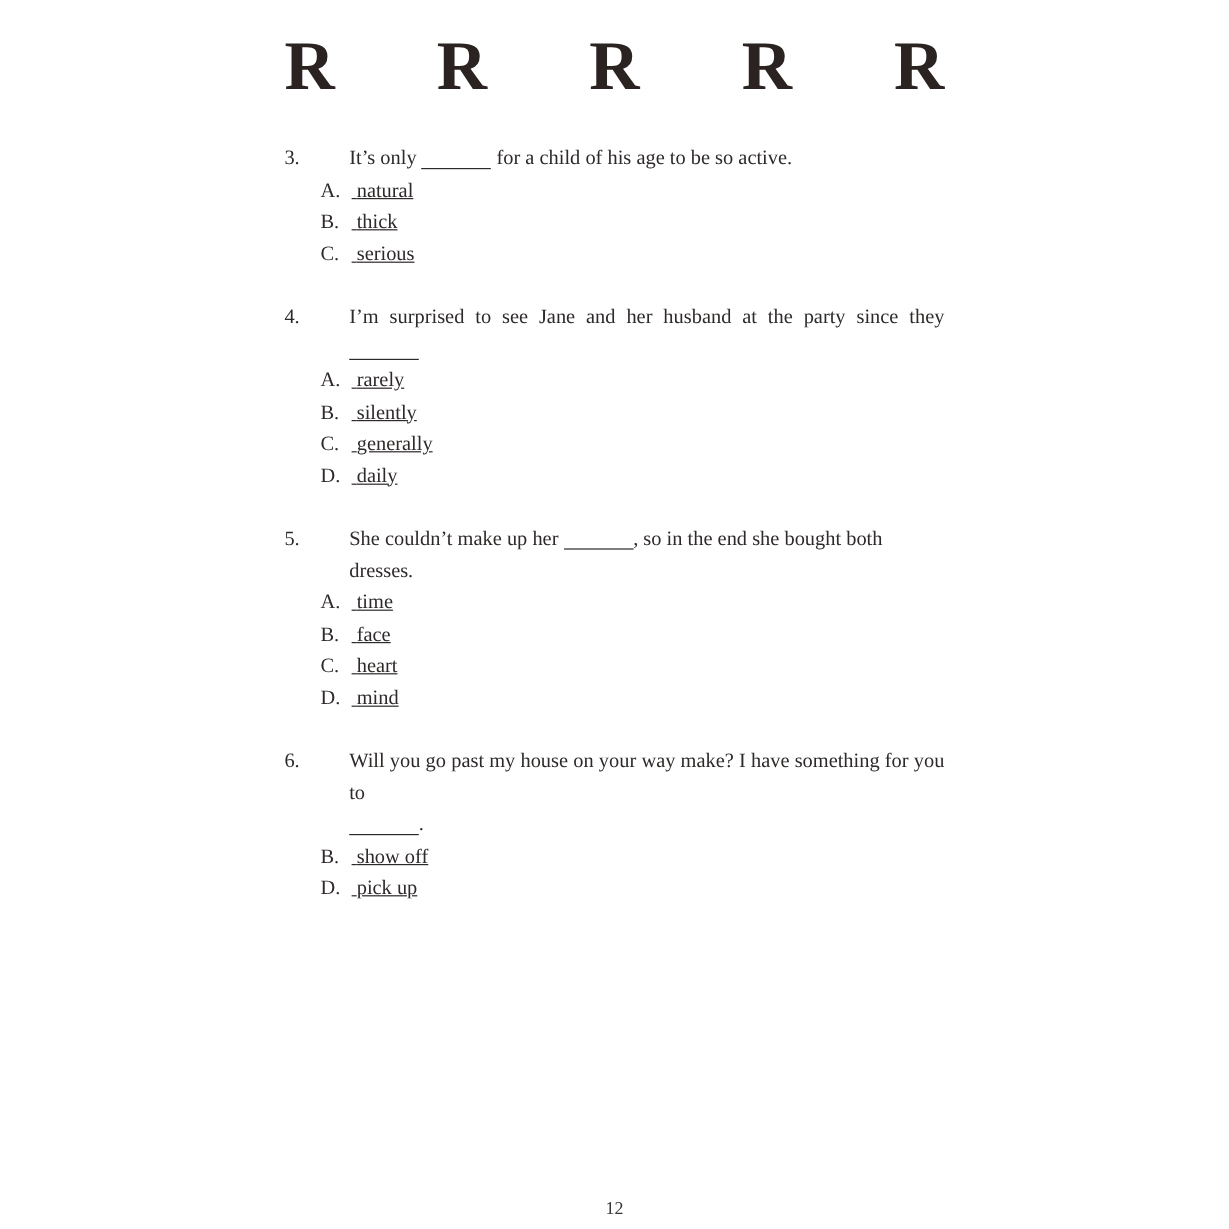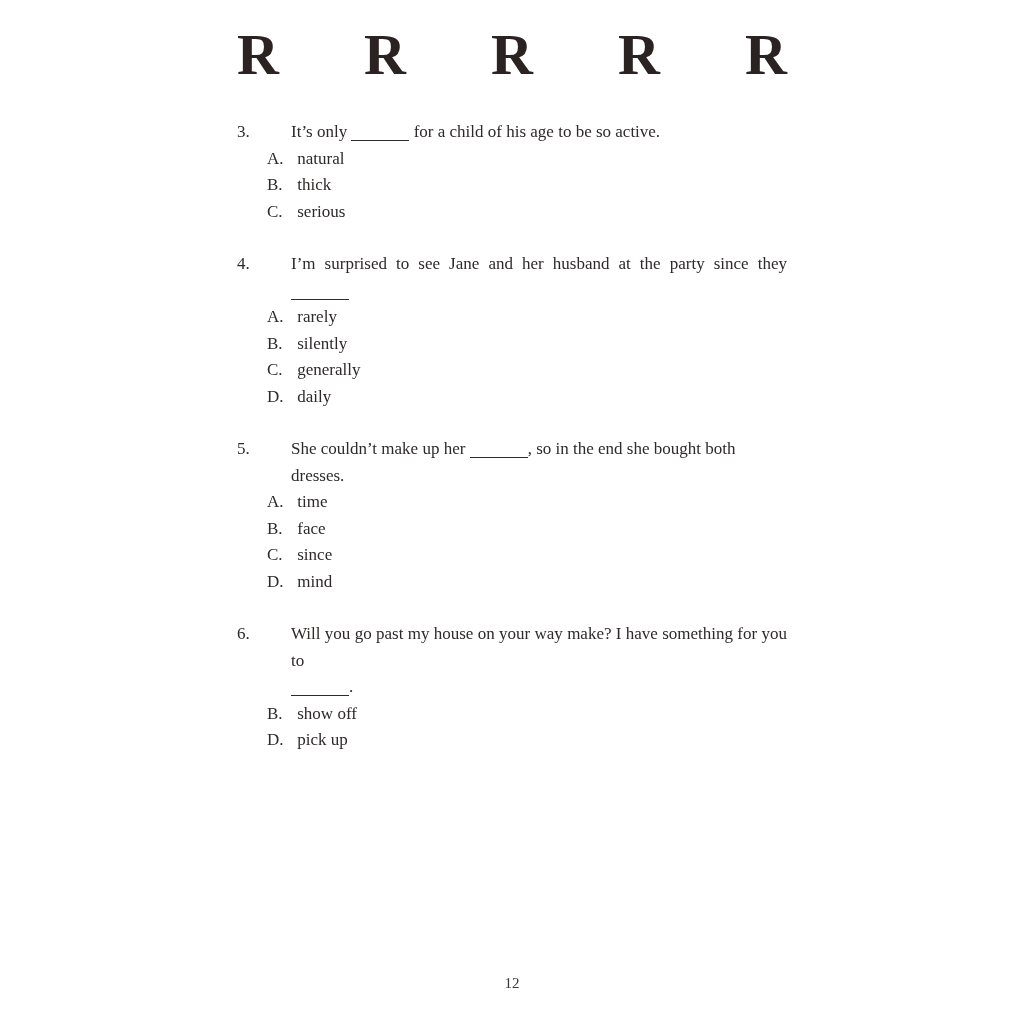--- a/index.html
+++ b/index.html
@@ -57,30 +57,31 @@
   }
   .blank {
     display: inline-block;
     width: 58px;
     height: 10px;
     border-bottom: 1.5px solid #2e2a29;
     vertical-align: -4px;
   }
   .option {
     min-height: 26.5px;
+    text-decoration: underline;
   }
   .opt-letter {
     display: inline-block;
     width: 26px;
   }
   .page-number {
     position: absolute;
     left: 0;
     right: 0;
-    top: 975px;
+    top: 1000px;
     text-align: center;
     font-size: 15px;
     color: #3a3636;
   }
 </style>
 </head>
 <body>
 
 <div class="page">
 
@@ -150,21 +151,21 @@
         <div class="option">
           <span class="opt-letter">A.</span>
           <span>time</span>
         </div>
         <div class="option">
           <span class="opt-letter">B.</span>
           <span>face</span>
         </div>
         <div class="option">
           <span class="opt-letter">C.</span>
-          <span>since</span>
+          <span>heart</span>
         </div>
         <div class="option">
           <span class="opt-letter">D.</span>
           <span>mind</span>
         </div>
       </div>
 
       <div class="question">
         <span class="q-num">6.</span>
         <div class="q-line justified">

